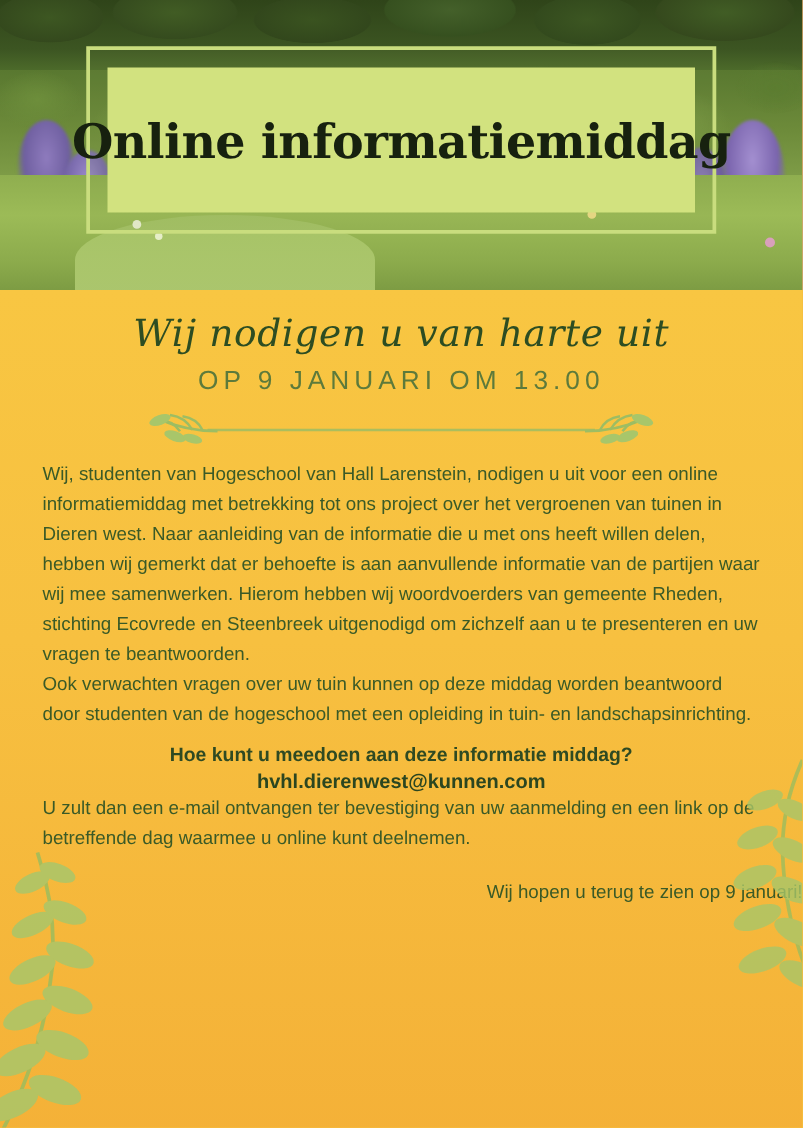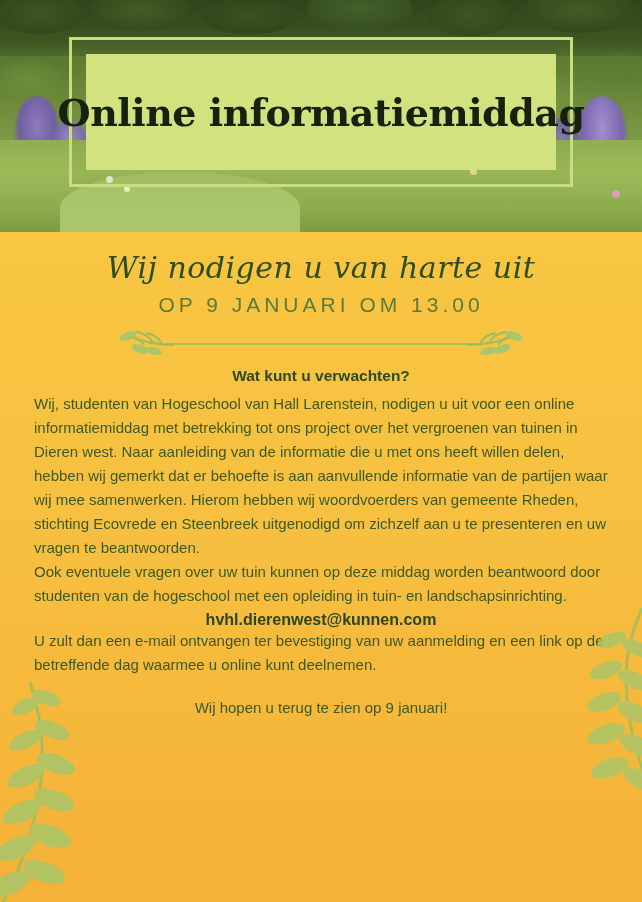--- a/index.html
+++ b/index.html
@@ -164,21 +164,21 @@
   .email {
     text-align: center;
     font-weight: bold;
     font-size: 16px;
     color: #2b4620;
     margin-top: 3px;
   }
 
   .closing {
     margin-top: 22px;
-    text-align: center;
+    text-align: right;
     font-size: 15px;
     color: #3a5a27;
   }
 
   
   .branch { position: absolute; pointer-events: none; }
   .branch-left { left: -18px; bottom: 10px; }
   .branch-right { right: -30px; bottom: 120px; }
 </style>
 </head>
@@ -273,22 +273,22 @@
           <path d="M14 17 C17 11 23 7 30 6"></path>
         </g>
         <g fill="#a8c66a">
           <ellipse cx="48" cy="9" rx="9" ry="4" transform="rotate(20 48 9)"></ellipse>
           <ellipse cx="36" cy="22" rx="9" ry="4" transform="rotate(-20 36 22)"></ellipse>
           <ellipse cx="22" cy="24" rx="8" ry="3.5" transform="rotate(-15 22 24)"></ellipse>
         </g>
       </svg>
     </div>
 
-    <div class="section-head">Wat kunt u verwachten?</div>
     <div class="para">Wij, studenten van Hogeschool van Hall Larenstein, nodigen u uit voor een online informatiemiddag met betrekking tot ons project over het vergroenen van tuinen in Dieren west. Naar aanleiding van de informatie die u met ons heeft willen delen, hebben wij gemerkt dat er behoefte is aan aanvullende informatie van de partijen waar wij mee samenwerken. Hierom hebben wij woordvoerders van gemeente Rheden, stichting Ecovrede en Steenbreek uitgenodigd om zichzelf aan u te presenteren en uw vragen te beantwoorden.</div>
-    <div class="para tight">Ook eventuele vragen over uw tuin kunnen op deze middag worden beantwoord door studenten van de hogeschool met een opleiding in tuin- en landschapsinrichting.</div>
-
+    <div class="para tight">Ook verwachten vragen over uw tuin kunnen op deze middag worden beantwoord door studenten van de hogeschool met een opleiding in tuin- en landschapsinrichting.</div>
+
+    <div class="section-head" style="margin-top:12px;">Hoe kunt u meedoen aan deze informatie middag?</div>
     <div class="email">hvhl.dierenwest@kunnen.com</div>
     <div class="para tight">U zult dan een e-mail ontvangen ter bevestiging van uw aanmelding en een link op de betreffende dag waarmee u online kunt deelnemen.</div>
 
     <div class="closing">Wij hopen u terug te zien op 9 januari!</div>
   </div>
 </div>
 
 </body></html>

